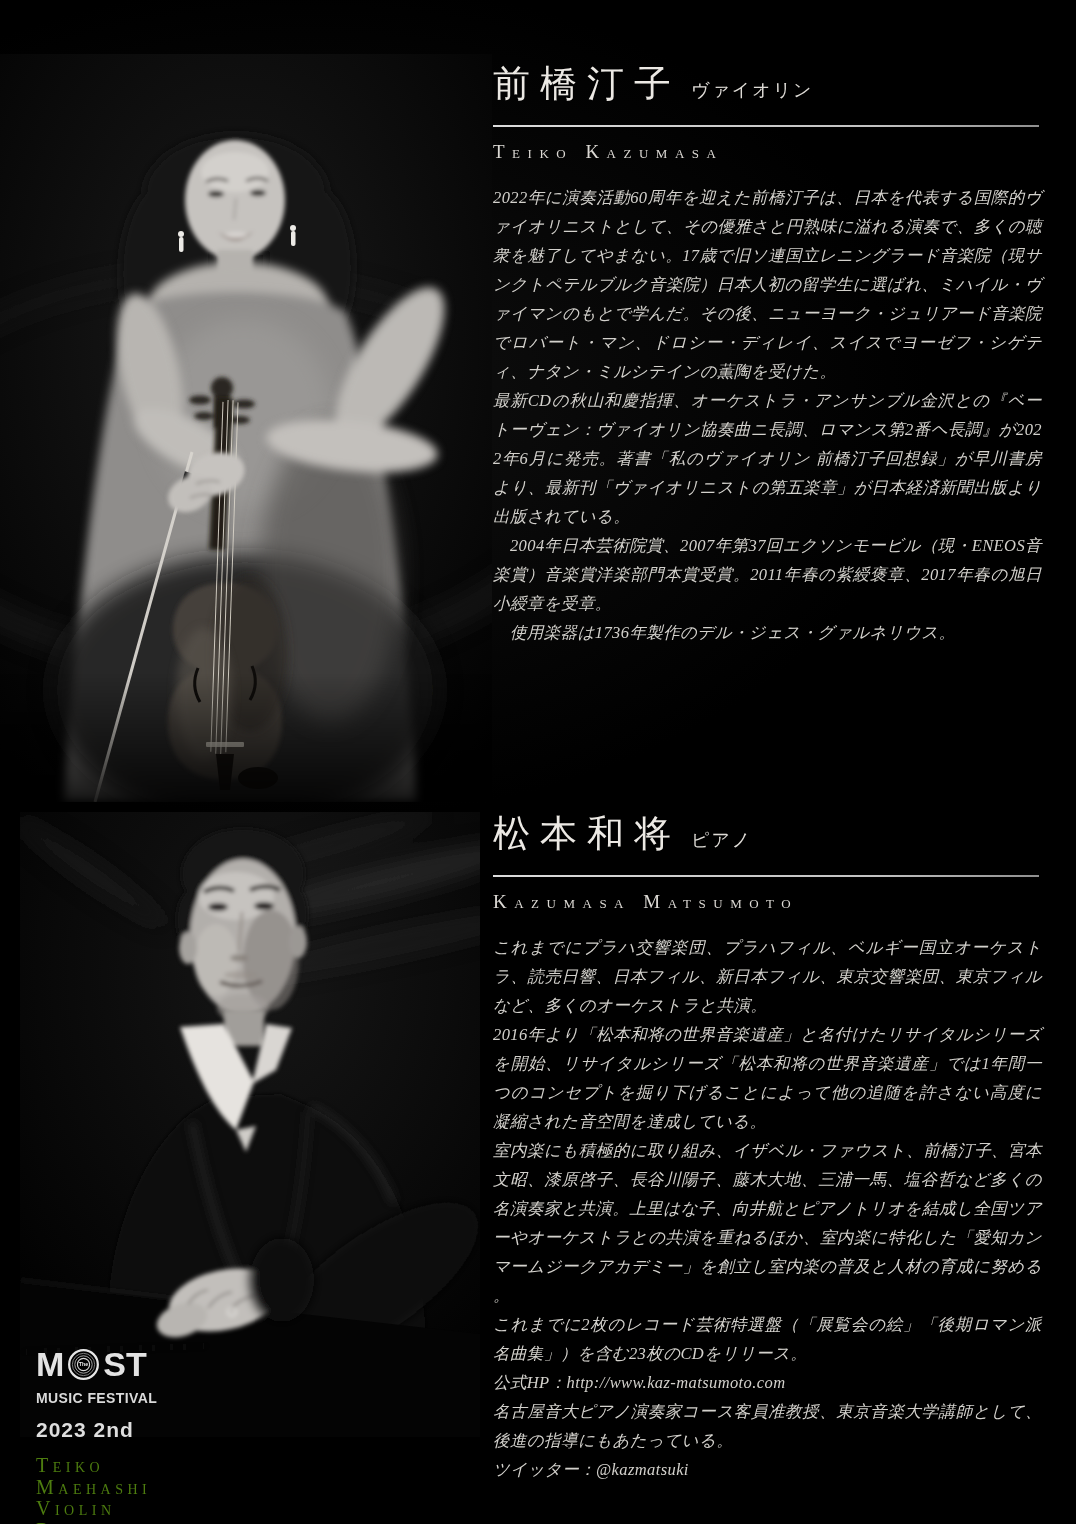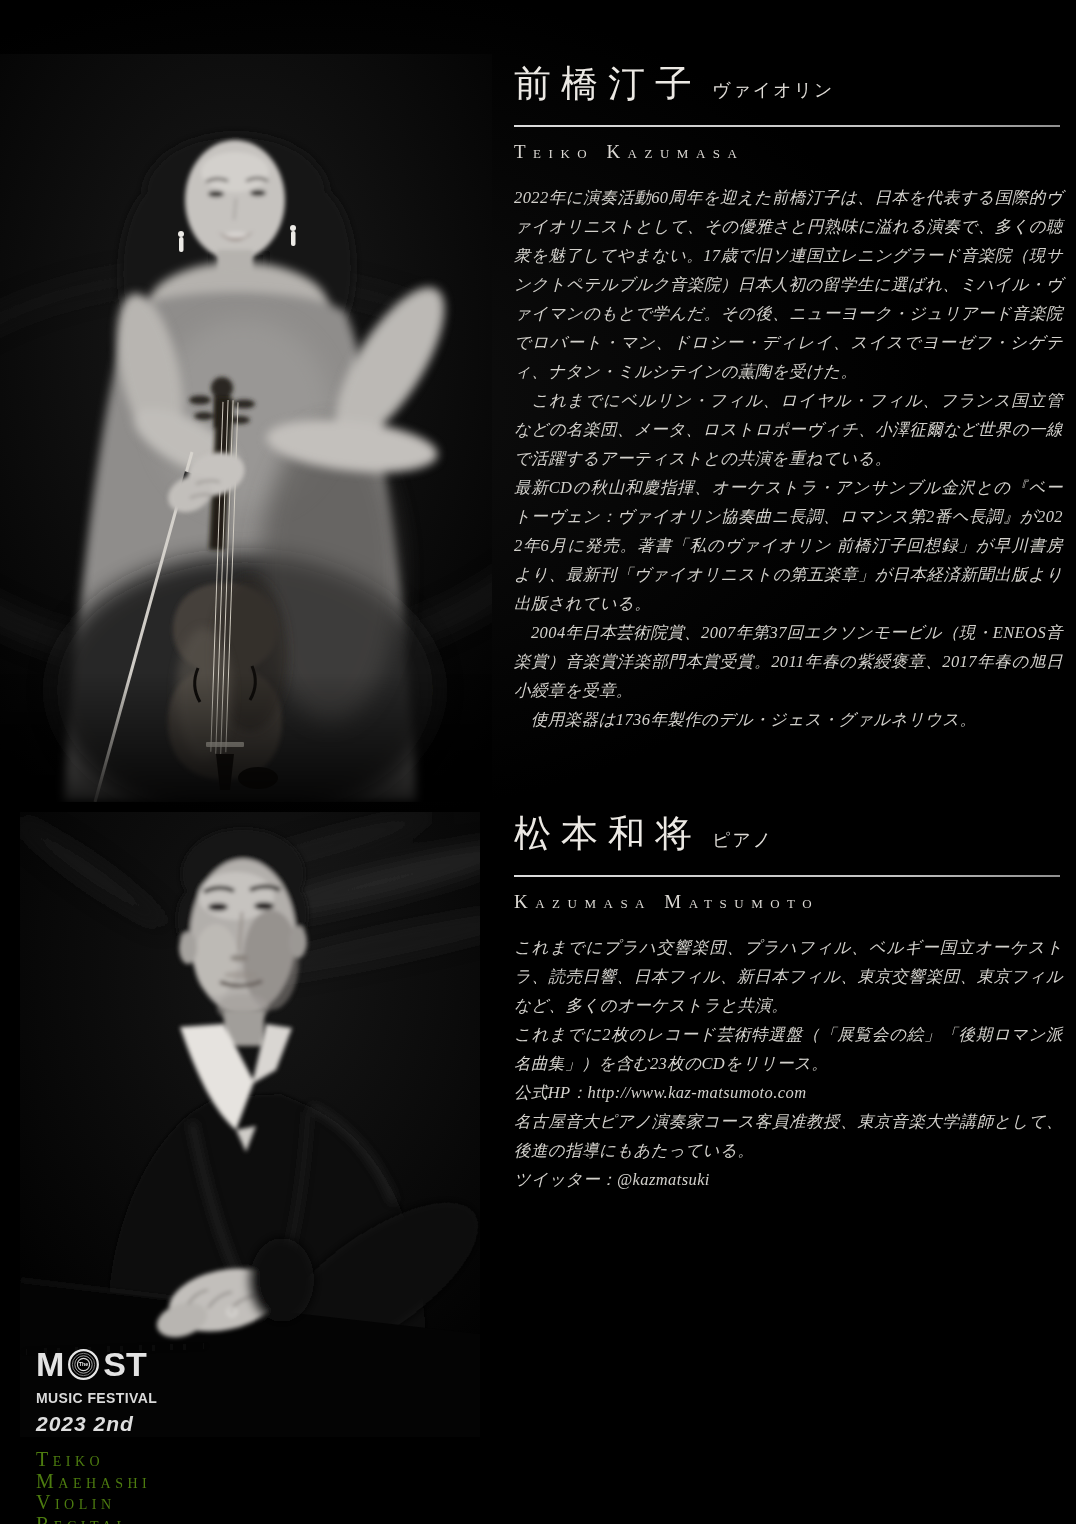--- a/index.html
+++ b/index.html
@@ -14,21 +14,21 @@
   }
   
   .ambient{
     position:absolute; left:0; top:0; width:1076px; height:860px;
     background:radial-gradient(ellipse 620px 420px at 310px 400px, #101010 0%, #070707 55%, #000 100%);
   }
   .photo{position:absolute;}
   .photo-maehashi{left:0; top:54px; width:492px; height:748px;}
   .photo-matsumoto{left:20px; top:812px; width:460px; height:625px;}
 
-  .artist{position:absolute; left:514px; width:549px;}
+  .artist{position:absolute; left:493px; width:549px;}
   .artist-1{top:62px;}
   .artist-2{top:812px;}
   .artist-head{margin:0; line-height:44px; white-space:nowrap;}
   .name-ja{
     font-size:37px; letter-spacing:10px; color:#ece9e4; font-weight:400;
   }
   .role-ja{
     font-size:18px; letter-spacing:2px; color:#dedbd6; margin-left:10px;
   }
   .rule{
@@ -49,21 +49,21 @@
   .festival{position:absolute; left:36px; top:1346px; font-family:var(--sans);}
   .most-row{display:flex; align-items:center; gap:2px; height:36px;}
   .most-letters{
     font-weight:700; font-size:34px; color:#e3e3e3; letter-spacing:0px; line-height:36px;
   }
   .disc{width:33px; height:33px; margin:0 1px;}
   .music-festival{
     margin-top:8px; font-weight:700; font-size:14px; letter-spacing:0.4px; color:#dadada;
   }
   .edition{
-    margin-top:6px; font-weight:700; font-size:21px; letter-spacing:1px; color:#dedede;font-style:italic;
+    margin-top:12px; font-weight:700; font-size:21px; letter-spacing:1px; color:#dedede;
   }
   .recital{
     margin-top:13px; font-family:var(--serif); font-variant:small-caps;
     font-size:20px; letter-spacing:4.5px; color:#4d7c0f; line-height:21.5px;
   }
 </style>
 </head>
 <body>
 
 <div class="page">
@@ -256,35 +256,36 @@
   </div>
 
   <section class="artist artist-1">
     <div class="artist-head">
       <span class="name-ja">前橋汀子</span><span class="role-ja">ヴァイオリン</span>
     </div>
     <div class="rule"></div>
     <div class="name-en">Teiko Kazumasa</div>
     <div class="bio">
       <p>2022年に演奏活動60周年を迎えた前橋汀子は、日本を代表する国際的ヴァイオリニストとして、その優雅さと円熟味に溢れる演奏で、多くの聴衆を魅了してやまない。17歳で旧ソ連国立レニングラード音楽院（現サンクトペテルブルク音楽院）日本人初の留学生に選ばれ、ミハイル・ヴァイマンのもとで学んだ。その後、ニューヨーク・ジュリアード音楽院でロバート・マン、ドロシー・ディレイ、スイスでヨーゼフ・シゲティ、ナタン・ミルシテインの薫陶を受けた。</p>
-      <p>　これまでにベルリン・フィル、ロイヤル・フィル、フランス国立管などの名楽団、メータ、ロストロポーヴィチ、小澤征爾など世界の一線で活躍するアーティストとの共演を重ねている。</p>
       <p>最新CDの秋山和慶指揮、オーケストラ・アンサンブル金沢との『ベートーヴェン：ヴァイオリン協奏曲ニ長調、ロマンス第2番ヘ長調』が2022年6月に発売。著書「私のヴァイオリン 前橋汀子回想録」が早川書房より、最新刊「ヴァイオリニストの第五楽章」が日本経済新聞出版より出版されている。</p>
       <p>　2004年日本芸術院賞、2007年第37回エクソンモービル（現・ENEOS音楽賞）音楽賞洋楽部門本賞受賞。2011年春の紫綬褒章、2017年春の旭日小綬章を受章。</p>
       <p>　使用楽器は1736年製作のデル・ジェス・グァルネリウス。</p>
     </div>
   </section>
 
   <section class="artist artist-2">
     <div class="artist-head">
       <span class="name-ja">松本和将</span><span class="role-ja">ピアノ</span>
     </div>
     <div class="rule"></div>
     <div class="name-en">Kazumasa Matsumoto</div>
     <div class="bio">
       <p>これまでにプラハ交響楽団、プラハフィル、ベルギー国立オーケストラ、読売日響、日本フィル、新日本フィル、東京交響楽団、東京フィルなど、多くのオーケストラと共演。</p>
+      <p>2016年より「松本和将の世界音楽遺産」と名付けたリサイタルシリーズを開始、リサイタルシリーズ「松本和将の世界音楽遺産」では1年間一つのコンセプトを掘り下げることによって他の追随を許さない高度に凝縮された音空間を達成している。</p>
+      <p>室内楽にも積極的に取り組み、イザベル・ファウスト、前橋汀子、宮本文昭、漆原啓子、長谷川陽子、藤木大地、三浦一馬、塩谷哲など多くの名演奏家と共演。上里はな子、向井航とピアノトリオを結成し全国ツアーやオーケストラとの共演を重ねるほか、室内楽に特化した「愛知カンマームジークアカデミー」を創立し室内楽の普及と人材の育成に努める。</p>
       <p>これまでに2枚のレコード芸術特選盤（「展覧会の絵」「後期ロマン派名曲集」）を含む23枚のCDをリリース。</p>
       <p>公式HP：http://www.kaz-matsumoto.com</p>
       <p>名古屋音大ピアノ演奏家コース客員准教授、東京音楽大学講師として、後進の指導にもあたっている。</p>
       <p>ツイッター：@kazmatsuki</p>
 
     </div>
   </section>
 
   <aside class="festival">
     <div class="most-row">

